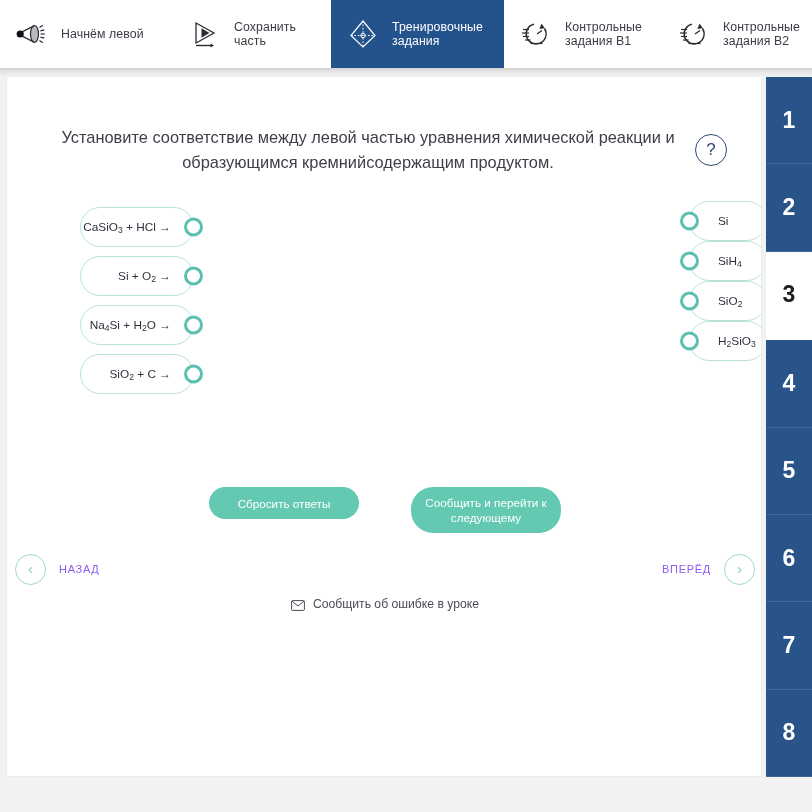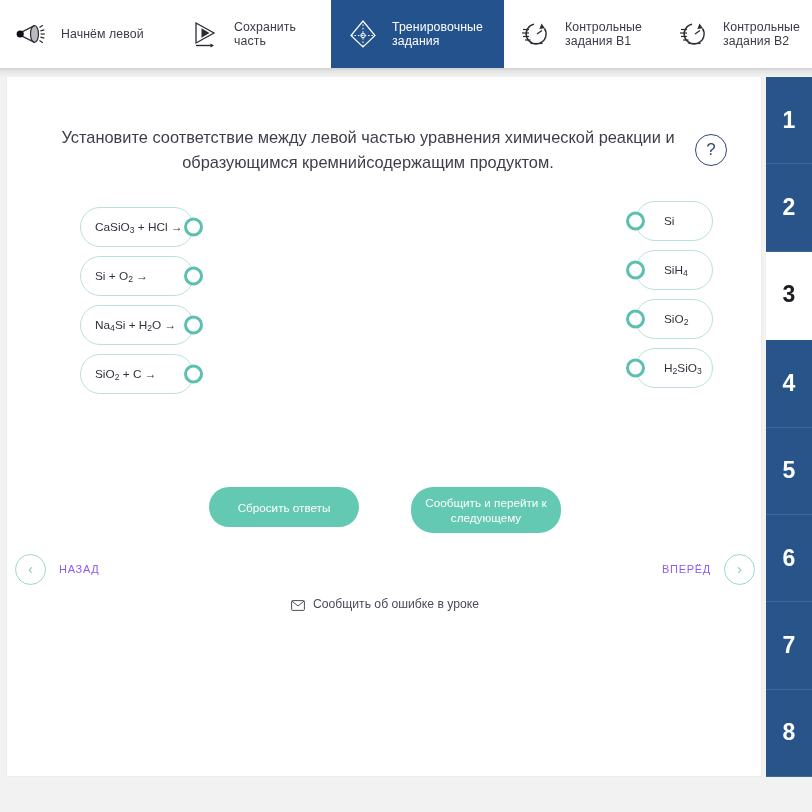--- a/index.html
+++ b/index.html
@@ -89,36 +89,36 @@
     cursor: pointer;
     background: #fff;
   }
 
   
   .chips-left {
     position: absolute; top: 130px; left: 73px;
     display: flex; flex-direction: column; gap: 9px;
   }
   .chips-right {
-    position: absolute; top: 124px; left: 628px;
-    display: flex; flex-direction: column; gap: 9px;
+    position: absolute; top: 124px; left: 682px;
+    display: flex; flex-direction: column; 
   }
   .chip {
     position: relative;
     height: 40px;
     border: 1px solid #b9e2da;
     border-radius: 20px;
     background: #ffffff;
     display: flex; align-items: center;
     font-size: 11.8px;
     color: #31313d;
     cursor: pointer;
     white-space: nowrap;
   }
-  .chip-l { width: 114px; padding-left: 14px; padding-right: 22px; justify-content: flex-start; }
+  .chip-l { width: 114px; padding-left: 14px; padding-right: 22px; justify-content: flex-end; }
   .chip-r { width: 78px; padding-left: 28px; padding-right: 10px; }
   .chip-l.wide { width: 114px; }
   .knob {
     position: absolute;
     width: 19px; height: 19px;
     border: 3px solid #5cc0ae;
     border-radius: 50%;
     background: #ffffff;
     top: 50%;
   }
@@ -135,21 +135,21 @@
   .btn {
     border: none; border-radius: 22px;
     background: #63c9b2;
     color: #ffffff;
     font-family: inherit;
     font-size: 11.7px;
     line-height: 15px;
     cursor: pointer;
     text-align: center;
   }
-  .btn-reset { width: 150px; height: 40px; }
+  .btn-reset { width: 150px; height: 32px; }
   .btn-save { width: 150px; height: 46px; padding: 0 12px; }
 
   
   .navrow {
     position: absolute; top: 470px; left: 0;
     width: 756px; height: 44px;
     display: flex; align-items: center; justify-content: space-between;
     padding: 0 8px;
   }
   .navgrp { display: flex; align-items: center; gap: 13px; cursor: pointer; }

